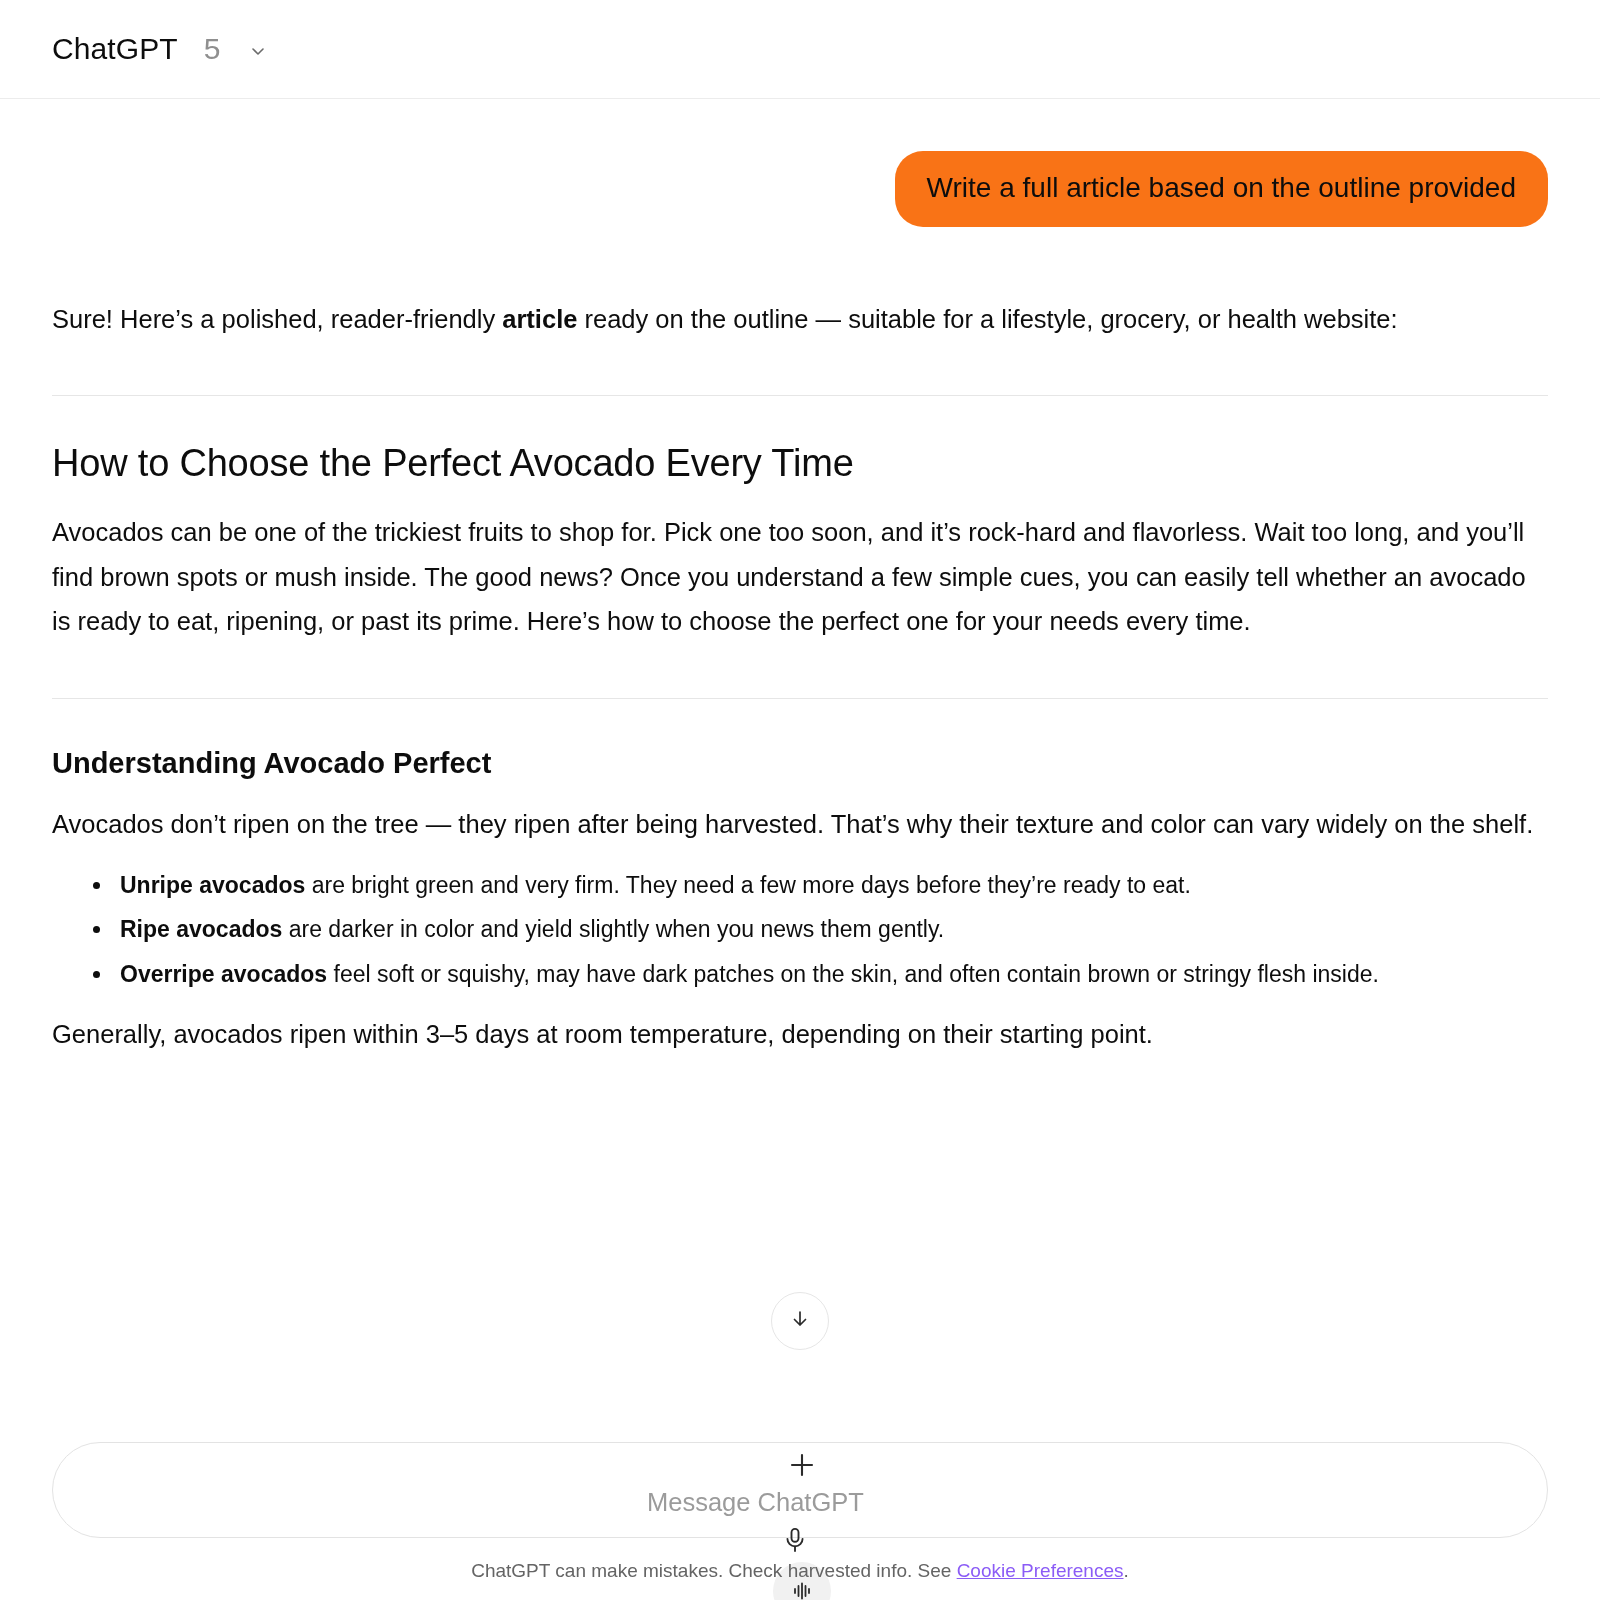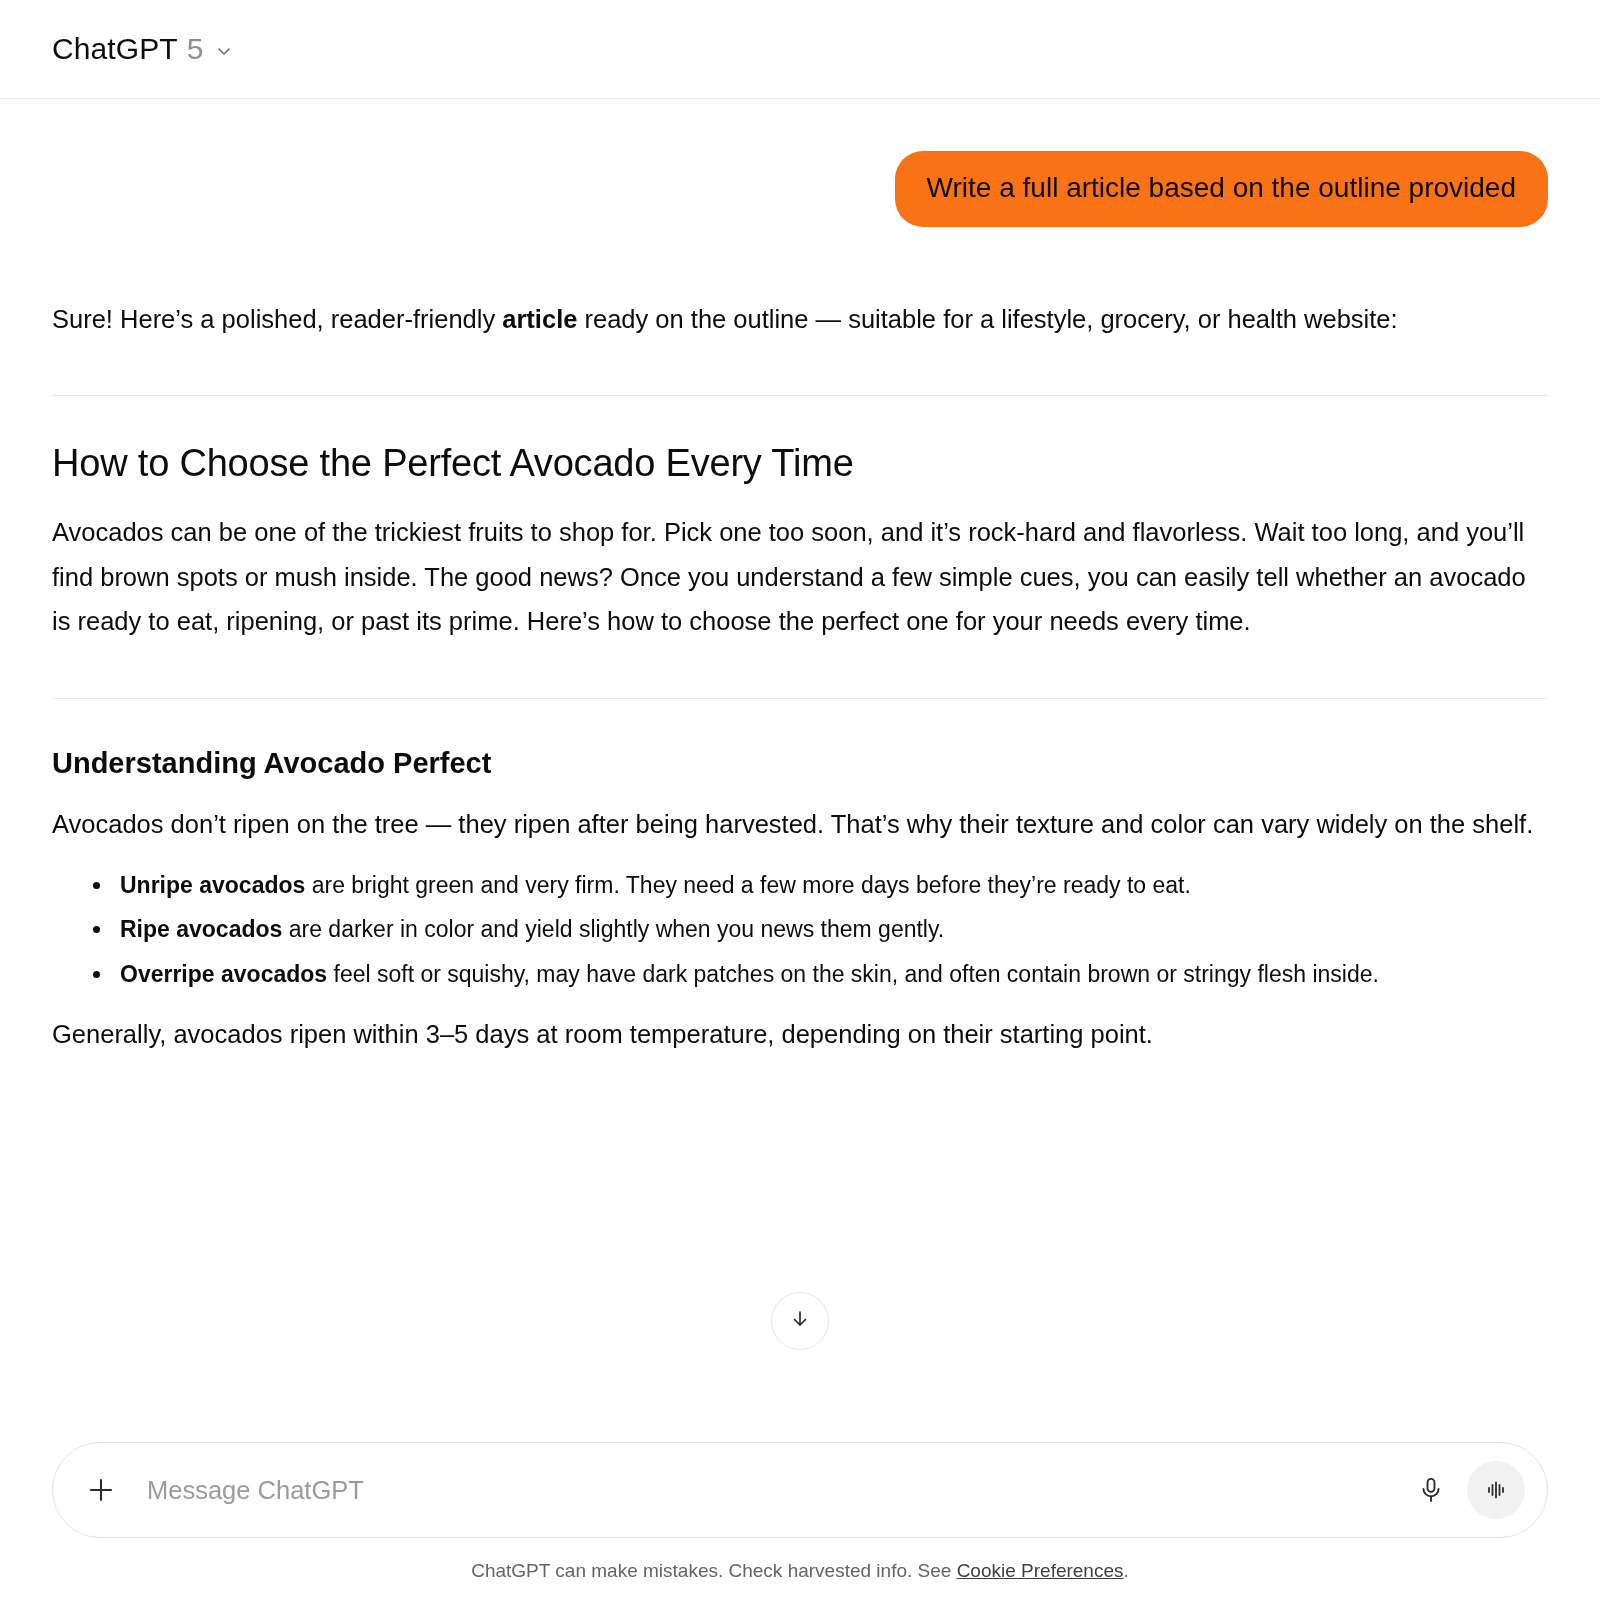--- a/index.html
+++ b/index.html
@@ -21,21 +21,21 @@
     height: 99px;
     border-bottom: 1px solid #ececec;
     display: flex;
     align-items: center;
     padding: 0 0 0 52px;
     box-sizing: border-box;
   }
   .model-switcher {
     display: flex;
     align-items: baseline;
-    gap: 9px;
+    gap: 26px;
     cursor: pointer;
     user-select: none;
   }
   .model-name {
     font-size: 30px;
     color: #0d0d0d;
     letter-spacing: 0.1px;
   }
   .model-version {
     font-size: 30px;
@@ -159,20 +159,21 @@
   }
   .composer {
     height: 96px;
     border: 1px solid #e3e3e3;
     border-radius: 48px;
     display: flex;
     align-items: center;
     padding: 0 22px 0 26px;
     box-sizing: border-box;
     background: #ffffff;
+    flex-direction: column;
   }
   .plus-btn {
     width: 44px;
     height: 44px;
     display: flex;
     align-items: center;
     justify-content: center;
     cursor: pointer;
     flex: 0 0 auto;
   }
@@ -209,21 +210,21 @@
     flex: 0 0 auto;
   }
 
   .footnote {
     text-align: center;
     font-size: 19px;
     color: #646464;
     padding: 22px 0 18px 0;
   }
   .footnote a {
-    color: #404040;
+    color: #8b5cf6;
   }
 </style>
 </head>
 <body>
 
 <div class="header">
   <div class="model-switcher">
     <span class="model-name">ChatGPT</span>
     <span class="model-version">5</span>
     <span class="chevron">

